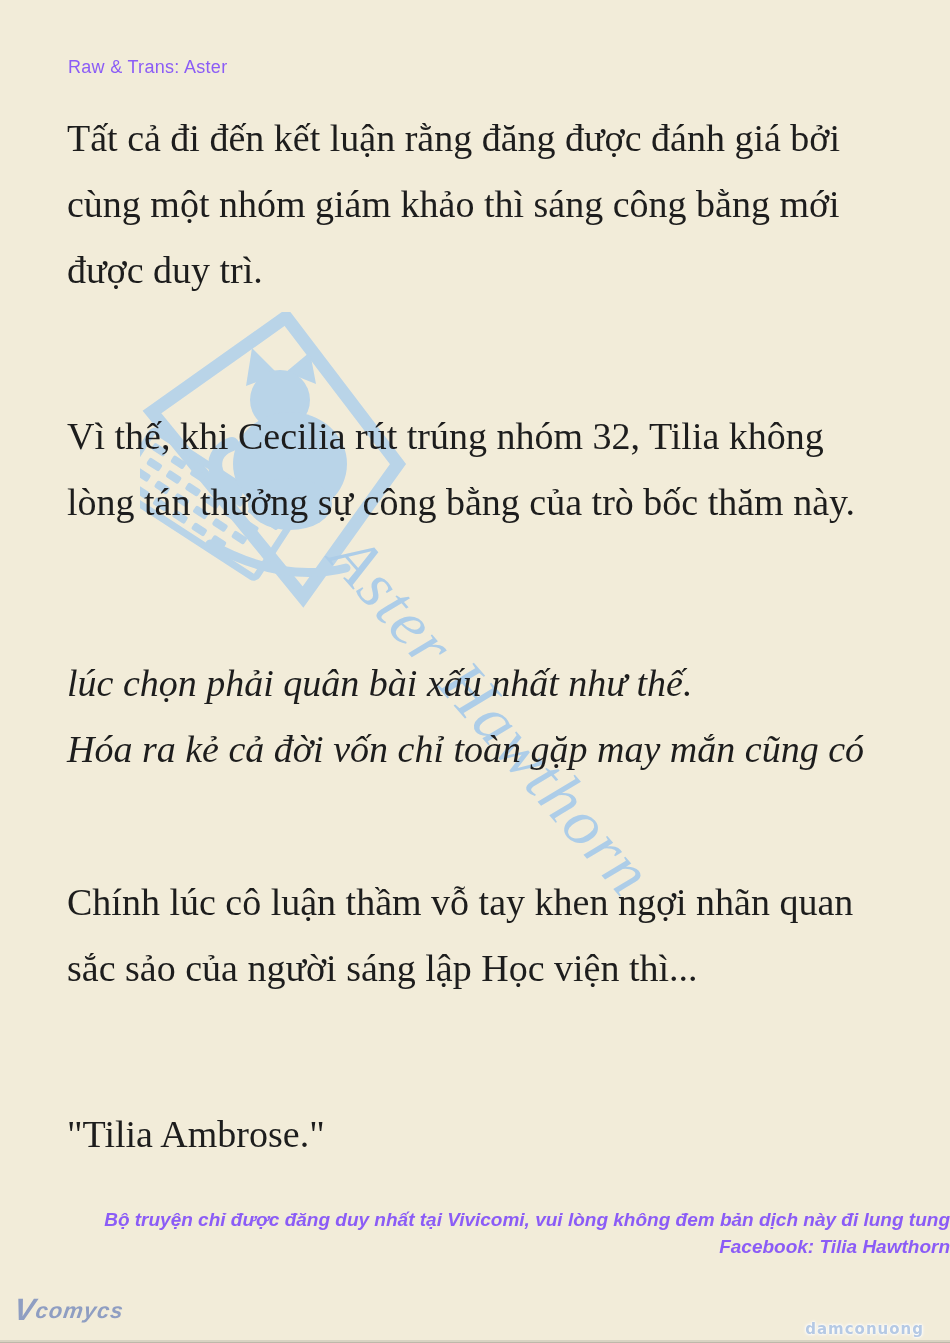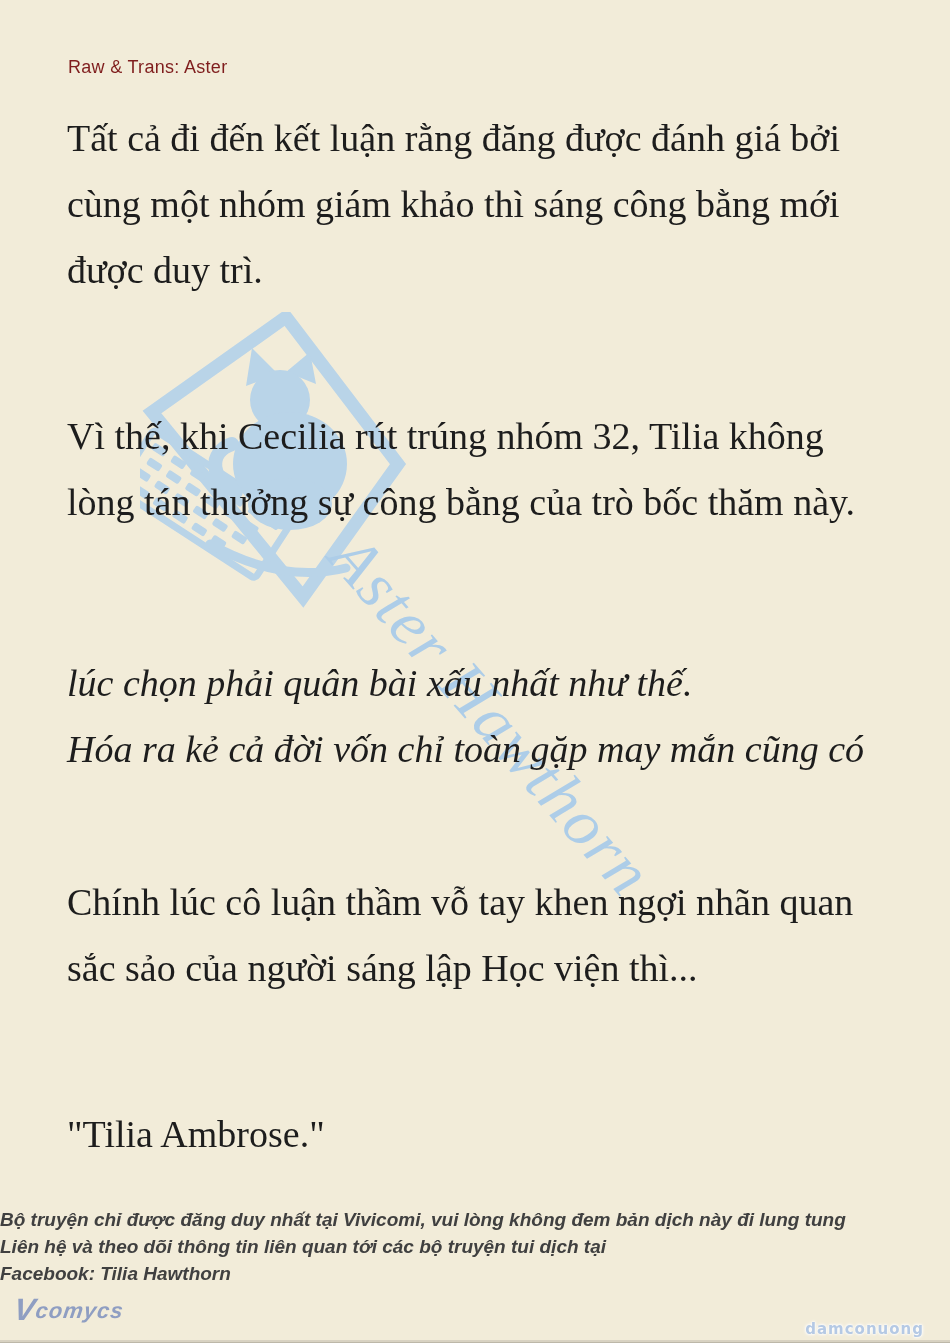--- a/index.html
+++ b/index.html
@@ -6,44 +6,44 @@
   .page{
     position:relative;
     width:950px;height:1343px;
     background:#f2ecd9;
     overflow:hidden;
     font-family:"Liberation Serif", serif;
   }
   .credit{
     position:absolute;left:68px;top:57px;
     font-family:"Liberation Sans", sans-serif;
-    font-size:18px;color:#7f1d1d;letter-spacing:.3px;
+    font-size:18px;color:#8b5cf6;letter-spacing:.3px;
   }
   .para{
     position:absolute;left:67px;
     font-size:38px;line-height:66px;color:#1d1d1d;
     white-space:nowrap;
   }
   .para.italic{font-style:italic;}
   .para .line{height:66px;}
   
   .wm-logo{position:absolute;left:140px;top:312px;width:280px;height:300px;opacity:.95;}
   .wm-text{
     position:absolute;left:372px;top:520px;
     font-family:"Liberation Serif", serif;
     font-style:italic;font-size:66px;letter-spacing:2px;
     color:#adcde8;white-space:nowrap;
     transform:rotate(49deg);transform-origin:0 0;
   }
   .footer{
     position:absolute;left:0;top:1206px;width:950px;
-    text-align:left;
+    text-align:right;
     font-family:"Liberation Sans", sans-serif;
     font-weight:bold;font-style:italic;
-    font-size:19px;line-height:27px;color:#404040;
+    font-size:19px;line-height:27px;color:#8b5cf6;
   }
   .vcomycs{
     position:absolute;left:14px;top:1298px;
     font-family:"Liberation Sans", sans-serif;
     font-weight:bold;font-style:italic;
     font-size:22px;letter-spacing:1px;color:#8f9ec2;
     transform:skewX(-8deg);
   }
   .vcomycs .v{font-size:31px;line-height:22px;vertical-align:-2px;}
   .damconuong{
@@ -140,21 +140,20 @@
     <div class="line">Chính lúc cô luận thầm vỗ tay khen ngợi nhãn quan</div>
     <div class="line">sắc sảo của người sáng lập Học viện thì...</div>
   </div>
 
   <div class="para" style="top:1101px">
     <div class="line">"Tilia Ambrose."</div>
   </div>
 
   <div class="footer">
     <div>Bộ truyện chỉ được đăng duy nhất tại Vivicomi, vui lòng không đem bản dịch này đi lung tung</div>
-    <div>Liên hệ và theo dõi thông tin liên quan tới các bộ truyện tui dịch tại</div>
     <div>Facebook: Tilia Hawthorn</div>
   </div>
 
   <div class="vcomycs"><span class="v">V</span><span>comycs</span></div>
 
   <div class="damconuong">damconuong</div>
 
   <div class="bottom-edge"></div>
 
 </div>

